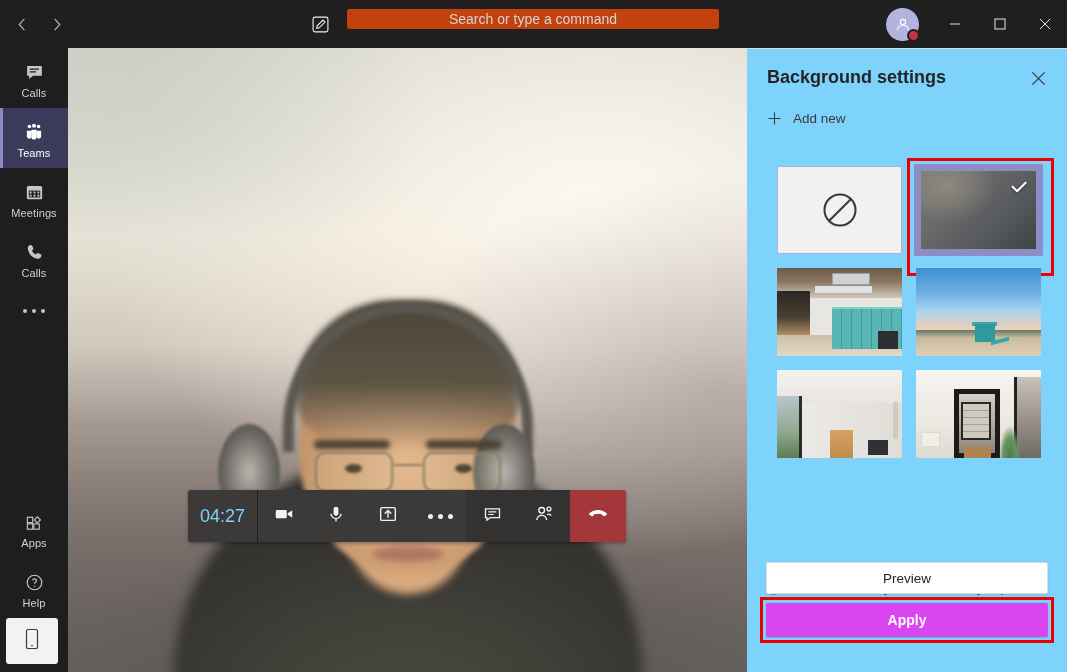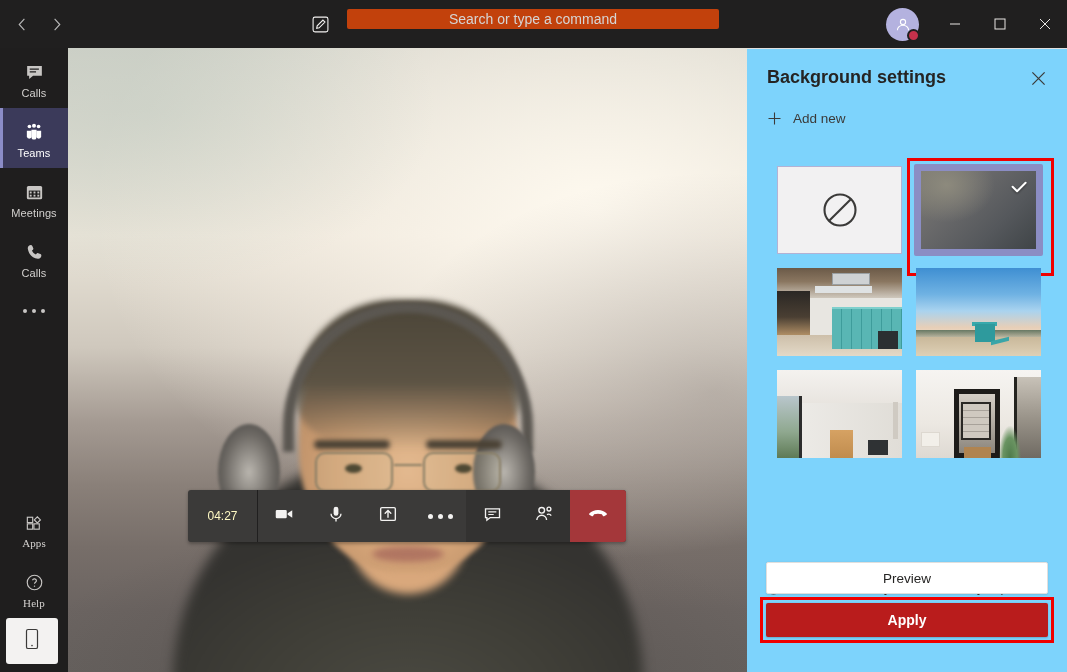--- a/index.html
+++ b/index.html
@@ -73,21 +73,21 @@
   .rail-item.active { background: #3b3a5a; }
   .rail-item.active::before {
     content: ""; position: absolute; left: 0; top: 0; width: 3px; height: 100%;
     background: #8b8cc7;
   }
   .rail-item.active .ri-label { color: #ffffff; }
   .rail-item.dots { height: 46px; }
   .rail-item.dots .ri-icon { align-items: center; }
   .dots-row { display: flex; gap: 5px; }
   .dots-row i { width: 4px; height: 4px; border-radius: 50%; background: #c8c6c4; display: block; }
-  .rail-bottom { position: absolute; left: 0; bottom: 0; width: 64px; font-family: Liberation Serif, serif; }
+  .rail-bottom { position: absolute; left: 0; bottom: 0; width: 64px; }
   .rail-mobile {
     width: 52px; height: 46px; margin: 0 auto 8px auto;
     background: #f3f2f1; border-radius: 3px;
     display: flex; align-items: center; justify-content: center;
     color: #3b3a39; cursor: pointer;
   }
 
   
   .stage {
     position: absolute; left: 68px; top: 48px; width: 679px; height: 624px;
@@ -192,21 +192,21 @@
   
   .ctrlbar {
     position: absolute; left: 188px; top: 490px; height: 52px;
     display: flex; align-items: stretch;
     background: #3b3a39; border-radius: 3px;
     box-shadow: 0 1.6px 3.6px rgba(0,0,0,.3);
     overflow: hidden;
   }
   .ctrl-timer {
     display: flex; align-items: center; justify-content: center;
-    width: 70px; color: #fef9c3; font-size: 12px;
+    width: 70px; color: #7dd3fc; font-size: 18px;
     border-right: 1px solid #201f1f;
   }
   .ctrl-btn {
     width: 52px; display: flex; align-items: center; justify-content: center;
     color: #f3f2f1; cursor: pointer;
   }
   .ctrl-group2 { display: flex; background: #333231; }
   .ctrl-hang {
     width: 56px; display: flex; align-items: center; justify-content: center;
     background: #a4373a; color: #fff; cursor: pointer;
@@ -400,21 +400,21 @@
   .notice .inf { flex: none; margin-top: 1px; color: #3b3a39; }
   .btn-preview {
     position: absolute; left: 766px; top: 562px; width: 282px; height: 32px;
     background: #ffffff; border: 1px solid #e1dfdd; border-radius: 2px;
     display: flex; align-items: center; justify-content: center;
     font-size: 13.5px; color: #252423; cursor: pointer;
     box-shadow: 0 .6px 1.8px rgba(0,0,0,.1);
   }
   .btn-apply {
     position: absolute; left: 766px; top: 603px; width: 282px; height: 34px;
-    background: #b91c1c; border-radius: 2px;
+    background: #d946ef; border-radius: 2px;
     display: flex; align-items: center; justify-content: center;
     font-size: 14px; font-weight: bold; color: #ffffff; cursor: pointer;
     box-shadow: 0 .6px 1.8px rgba(0,0,0,.18);
   }
 </style>
 </head>
 <body>
 
 <div class="app">
 

